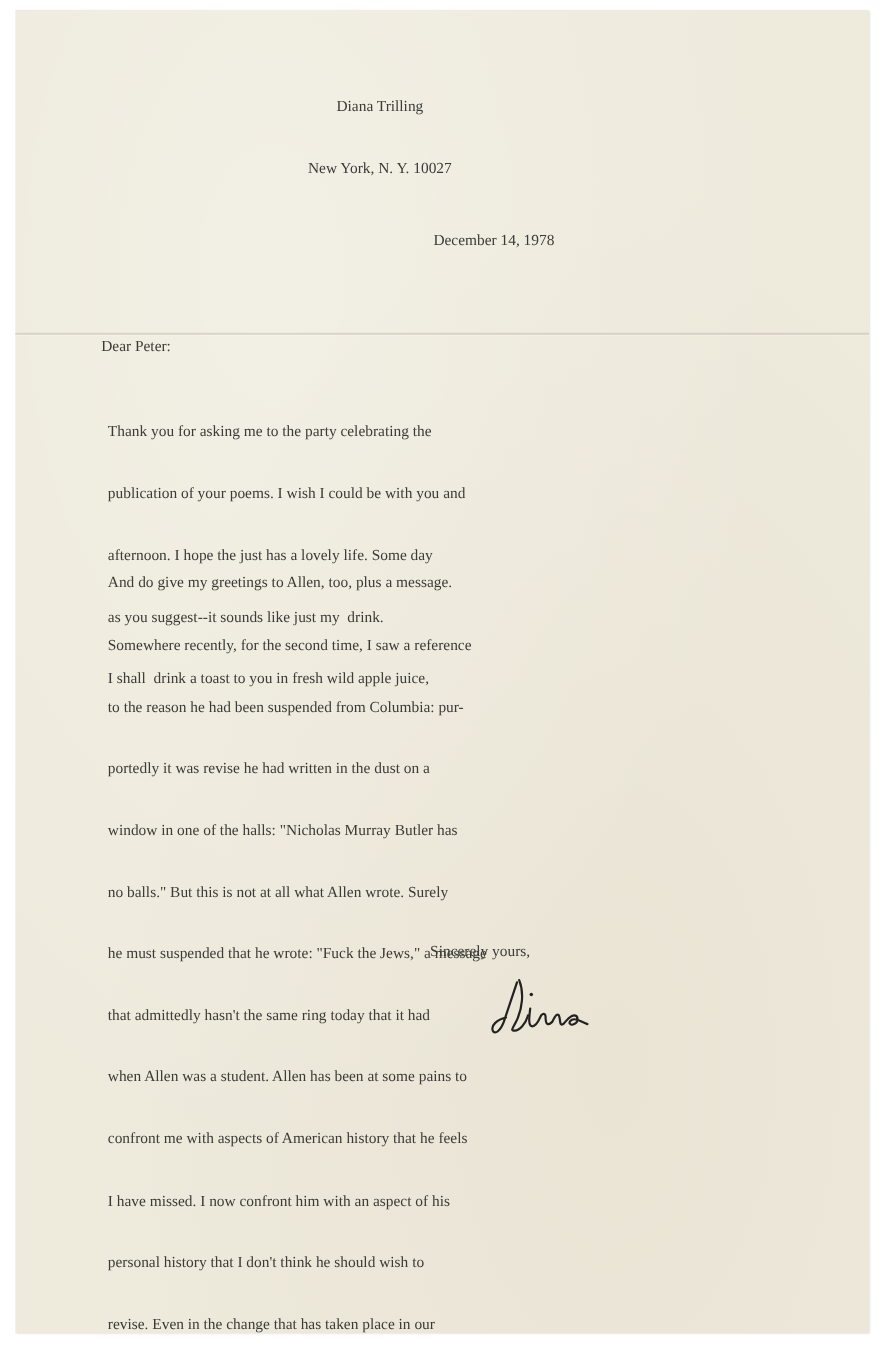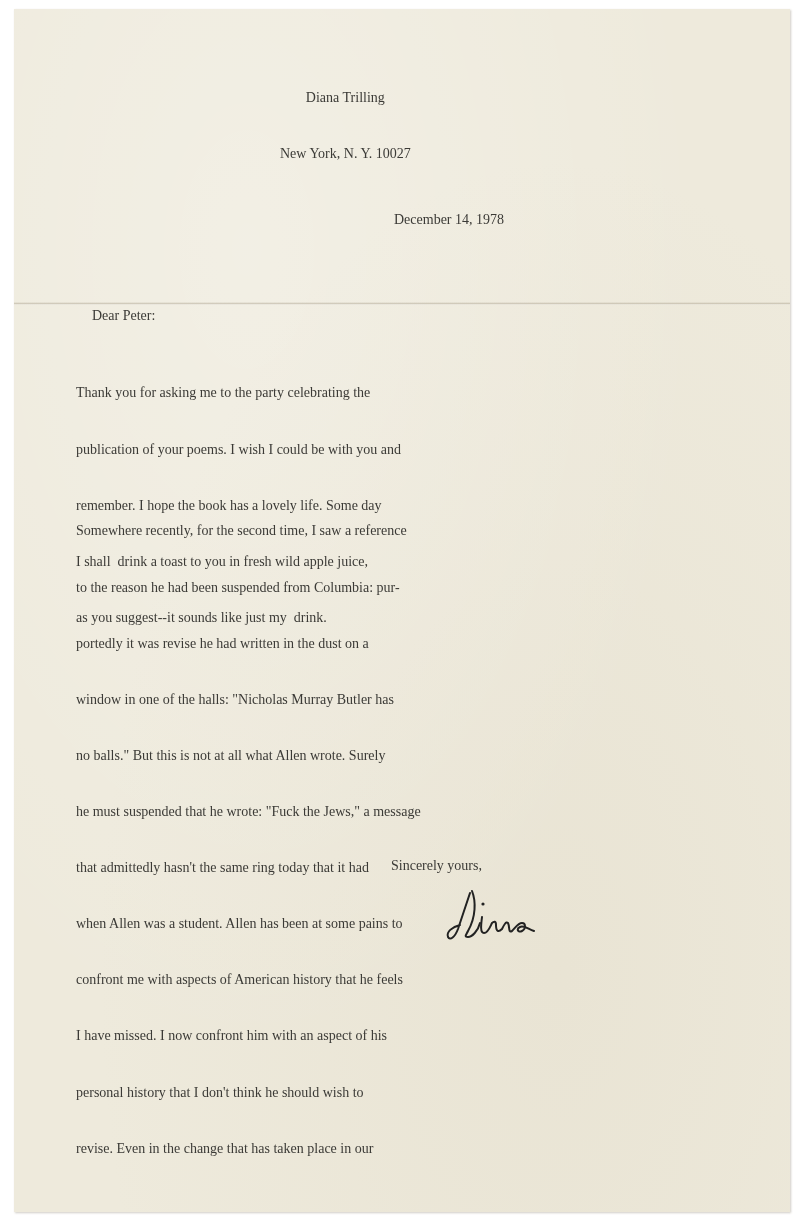--- a/index.html
+++ b/index.html
@@ -51,21 +51,21 @@
     .letterhead div { white-space: pre; }
     .date {
       left: 380px;
       top: 202px;
     }
     .salutation {
       left: 78px;
       top: 298px;
     }
     .para {
-      left: 62px;
+      left: 84px;
     }
     .para1 { top: 338px; }
     .para2 { top: 476px; }
     .closing {
       left: 377px;
       top: 848px;
       text-align: right;
     }
     .signature {
       position: absolute;
@@ -87,26 +87,27 @@
     <div>New York, N. Y. 10027</div>
   </div>
 
   <div class="type date">December 14, 1978</div>
 
   <div class="type salutation">Dear Peter:</div>
 
   <div class="type para para1">
     <span class="line">Thank you for asking me to the party celebrating the</span>
     <span class="line">publication of your poems. I wish I could be with you and</span>
-    <span class="line">remember. I hope the book has a lovely life. Some day</span>
+    <span class="line">afternoon. I hope the just has a lovely life. Some day</span>
+    <span class="line">as you suggest--it sounds like just my  drink.</span>
     <span class="line">I shall  drink a toast to you in fresh wild apple juice,</span>
-    <span class="line">as you suggest--it sounds like just my  drink.</span>
   </div>
 
   <div class="type para para2">
+    <span class="line">And do give my greetings to Allen, too, plus a message.</span>
     <span class="line">Somewhere recently, for the second time, I saw a reference</span>
     <span class="line">to the reason he had been suspended from Columbia: pur-</span>
     <span class="line">portedly it was revise he had written in the dust on a</span>
     <span class="line">window in one of the halls: "Nicholas Murray Butler has</span>
     <span class="line">no balls." But this is not at all what Allen wrote. Surely</span>
     <span class="line">he must suspended that he wrote: "Fuck the Jews," a message</span>
     <span class="line">that admittedly hasn't the same ring today that it had</span>
     <span class="line">when Allen was a student. Allen has been at some pains to</span>
     <span class="line">confront me with aspects of American history that he feels</span>
     <span class="line">I have missed. I now confront him with an aspect of his</span>

